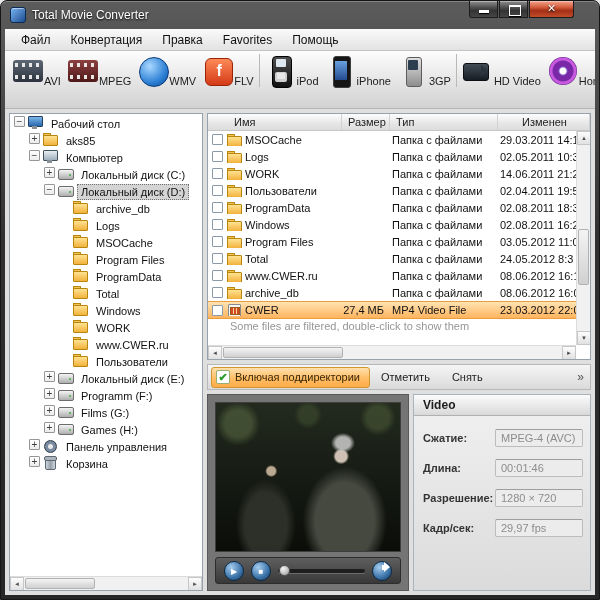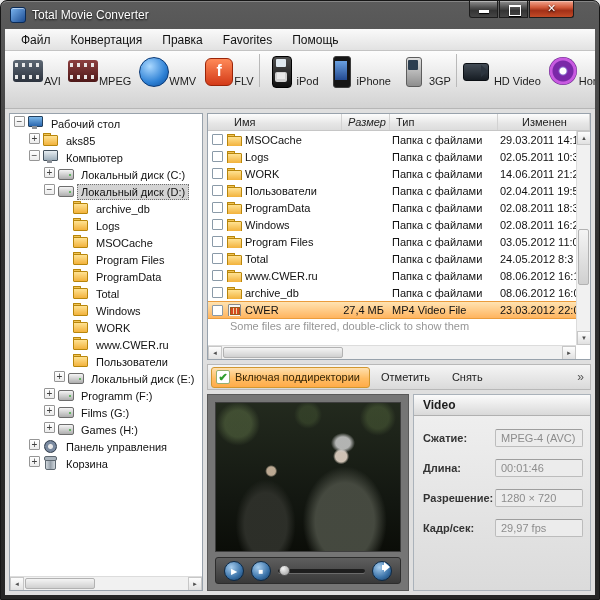--- a/index.html
+++ b/index.html
@@ -133,21 +133,21 @@
 
   
   .right-col { flex:1; min-width:0; display:flex; flex-direction:column; gap:4px; }
 
   .filelist { height:247px; flex:none; background:#fff; border:1px solid #98a2ac; position:relative; overflow:hidden; }
   .fl-header { height:17px; display:flex; background:linear-gradient(#fdfdfd,#e6e6e6 60%,#dcdcdc);
                border-bottom:1px solid #c6c6c6; }
   .hcell { font-size:11px; color:#222; padding:2px 4px 0 6px; border-right:1px solid #d2d2d2;
            overflow:hidden; white-space:nowrap; }
   .hc-name { width:134px; flex:none; padding-left:26px; }
-  .hc-size { width:48px; flex:none; text-align:center;font-style:italic; }
+  .hc-size { width:48px; flex:none; text-align:center; }
   .hc-type { width:108px; flex:none; }
   .hc-mod { flex:1; text-align:center; }
   .fl-rows { position:absolute; left:0; right:14px; top:17px; bottom:14px; overflow:hidden; }
   .file-row { height:17px; display:flex; align-items:center; font-size:11px; color:#111; }
   .file-row.selected { background:linear-gradient(#ffe3b2,#ffb45e);
                        border-top:1px solid #eb9c3c; border-bottom:1px solid #eb9c3c; height:18px; }
   .cell { overflow:hidden; white-space:nowrap; }
   .c-name { width:134px; flex:none; display:flex; align-items:center; }
   .c-size { width:48px; flex:none; text-align:right; padding-right:6px; }
   .c-type { width:108px; flex:none; padding-left:2px; }
@@ -414,21 +414,21 @@
               <span class="tree-icon tic-folder"></span>
               <span class="tree-label">www.CWER.ru</span>
             </div>
 
             <div class="tree-row" style="padding-left: 49px;">
               <span class="expander exp-none"></span>
               <span class="tree-icon tic-folder"></span>
               <span class="tree-label">Пользователи</span>
             </div>
 
-            <div class="tree-row" style="padding-left: 44px;">
+            <div class="tree-row" style="padding-left: 34px;">
               <span class="expander exp-plus"></span>
               <span class="tree-icon tic-disk"></span>
               <span class="tree-label">Локальный диск (E:)</span>
             </div>
 
             <div class="tree-row" style="padding-left: 34px;">
               <span class="expander exp-plus"></span>
               <span class="tree-icon tic-disk"></span>
               <span class="tree-label">Programm (F:)</span>
             </div>

